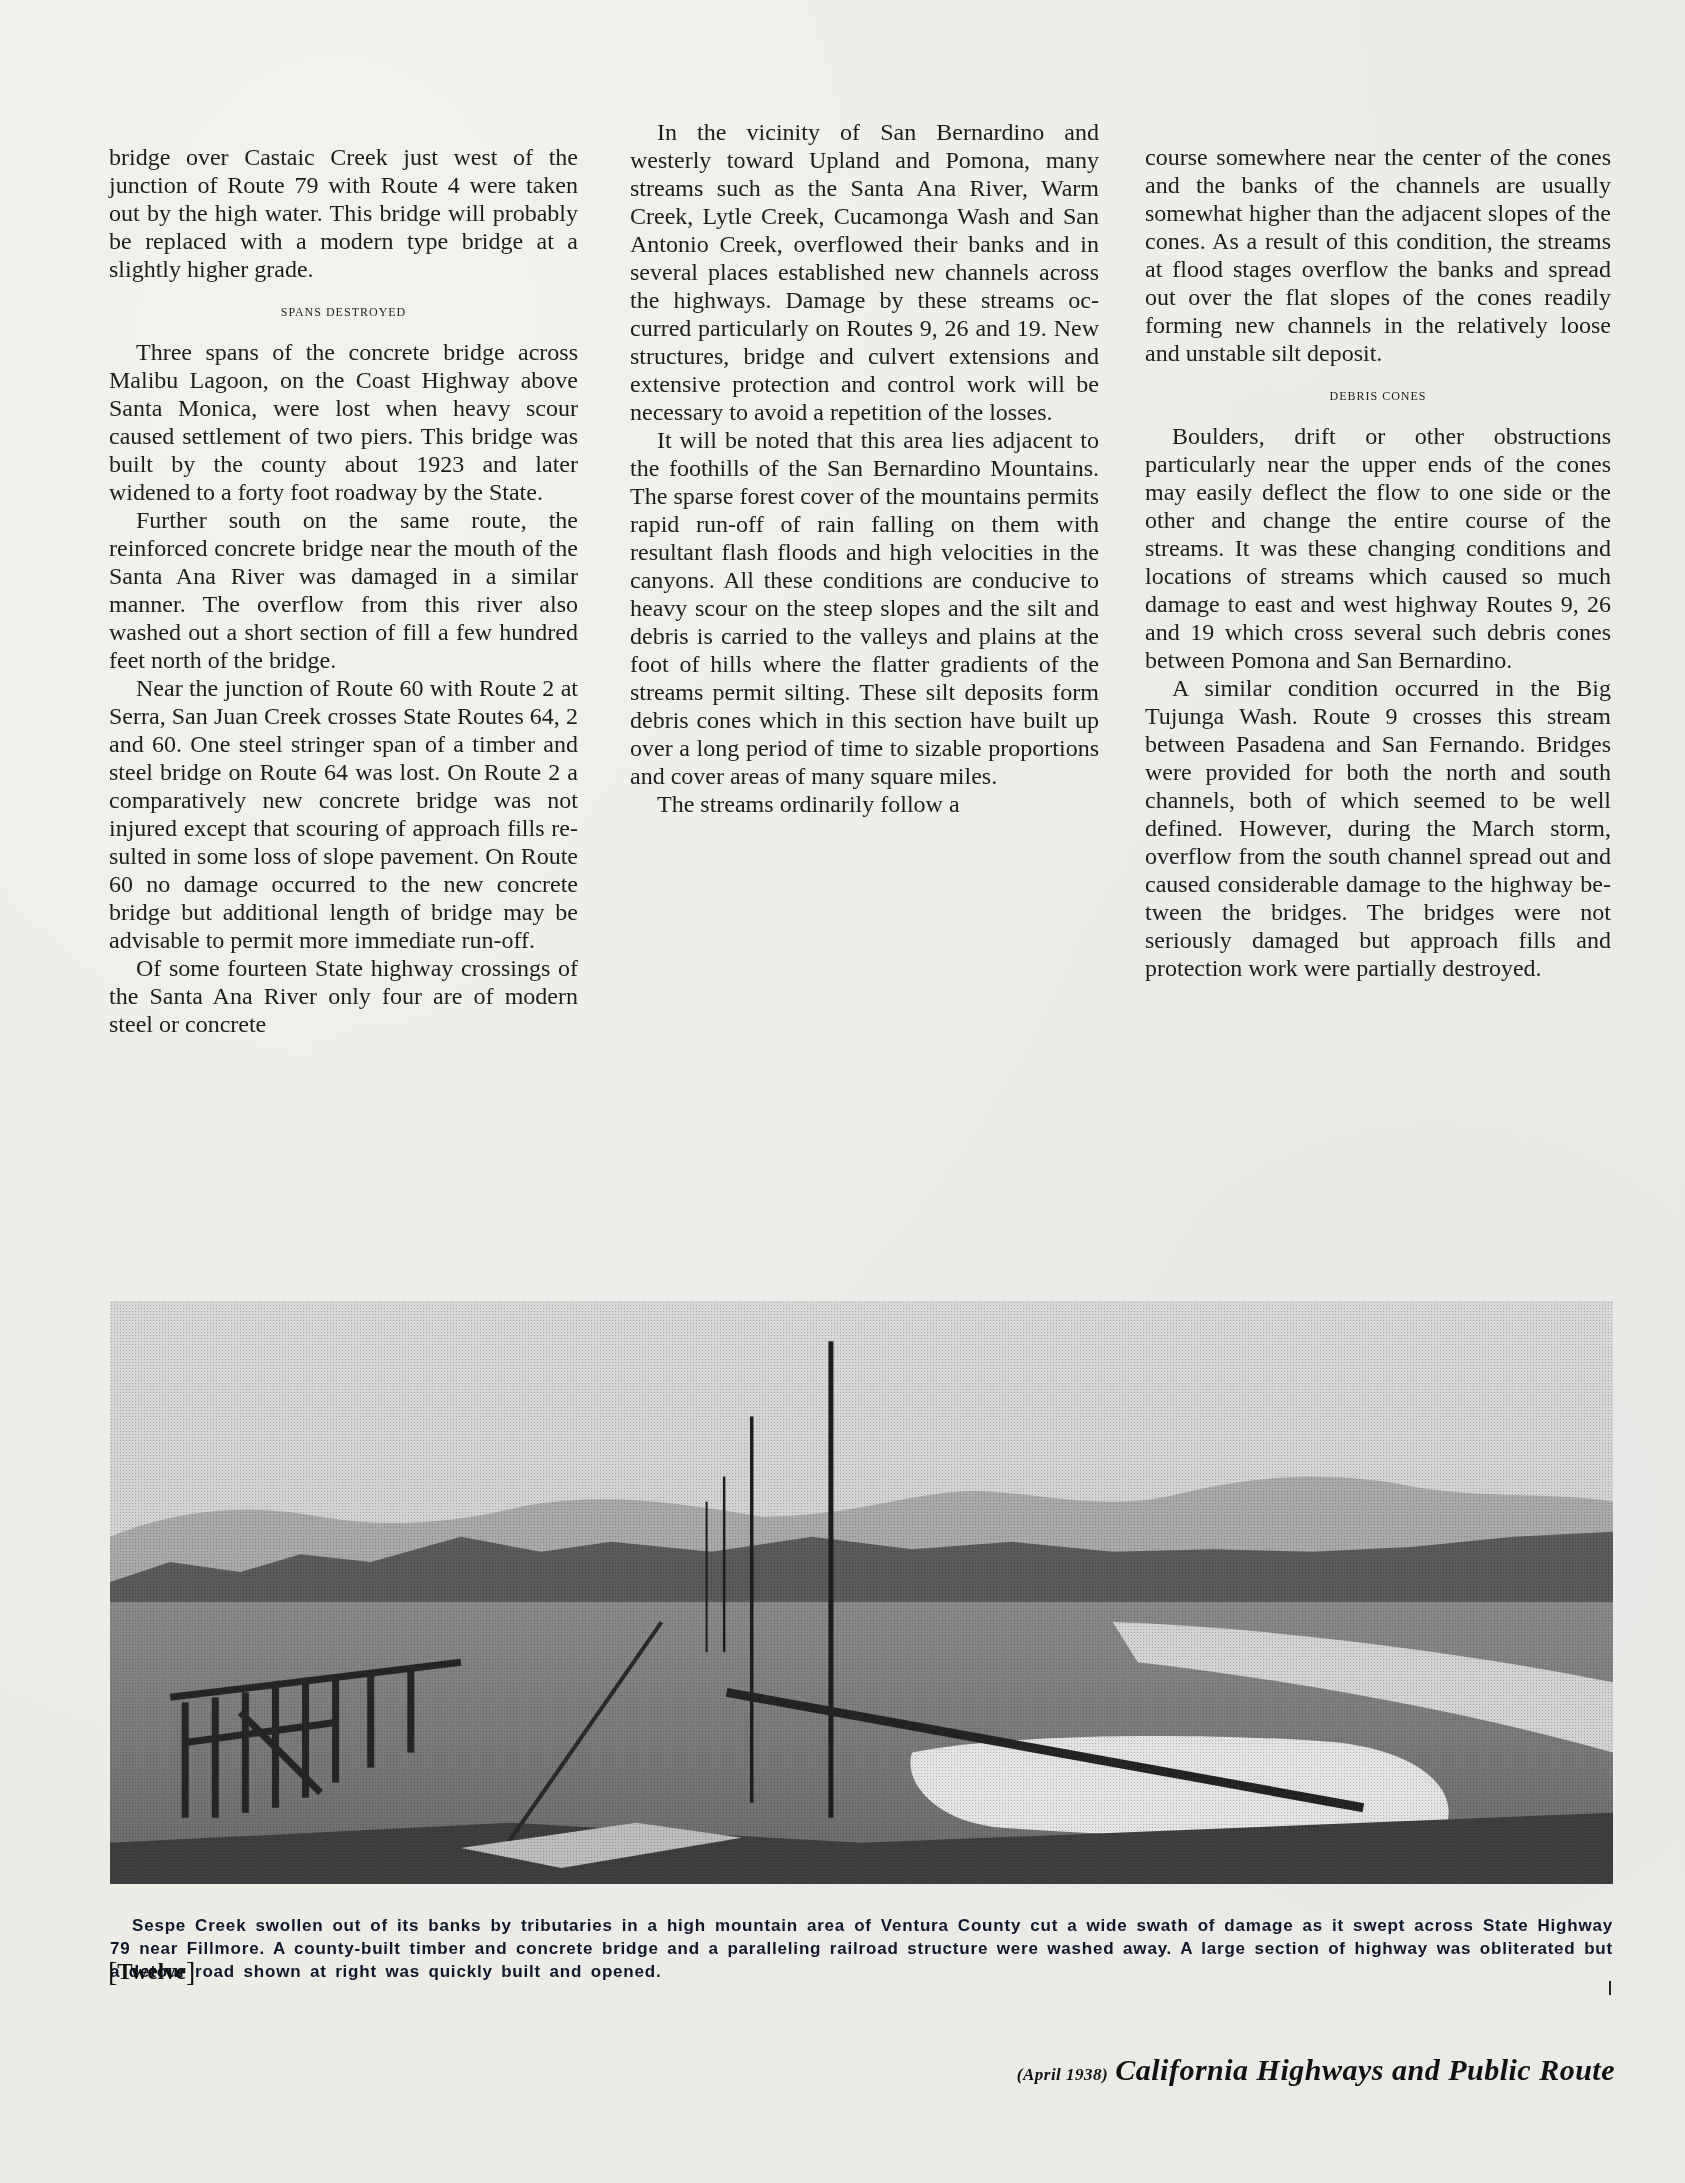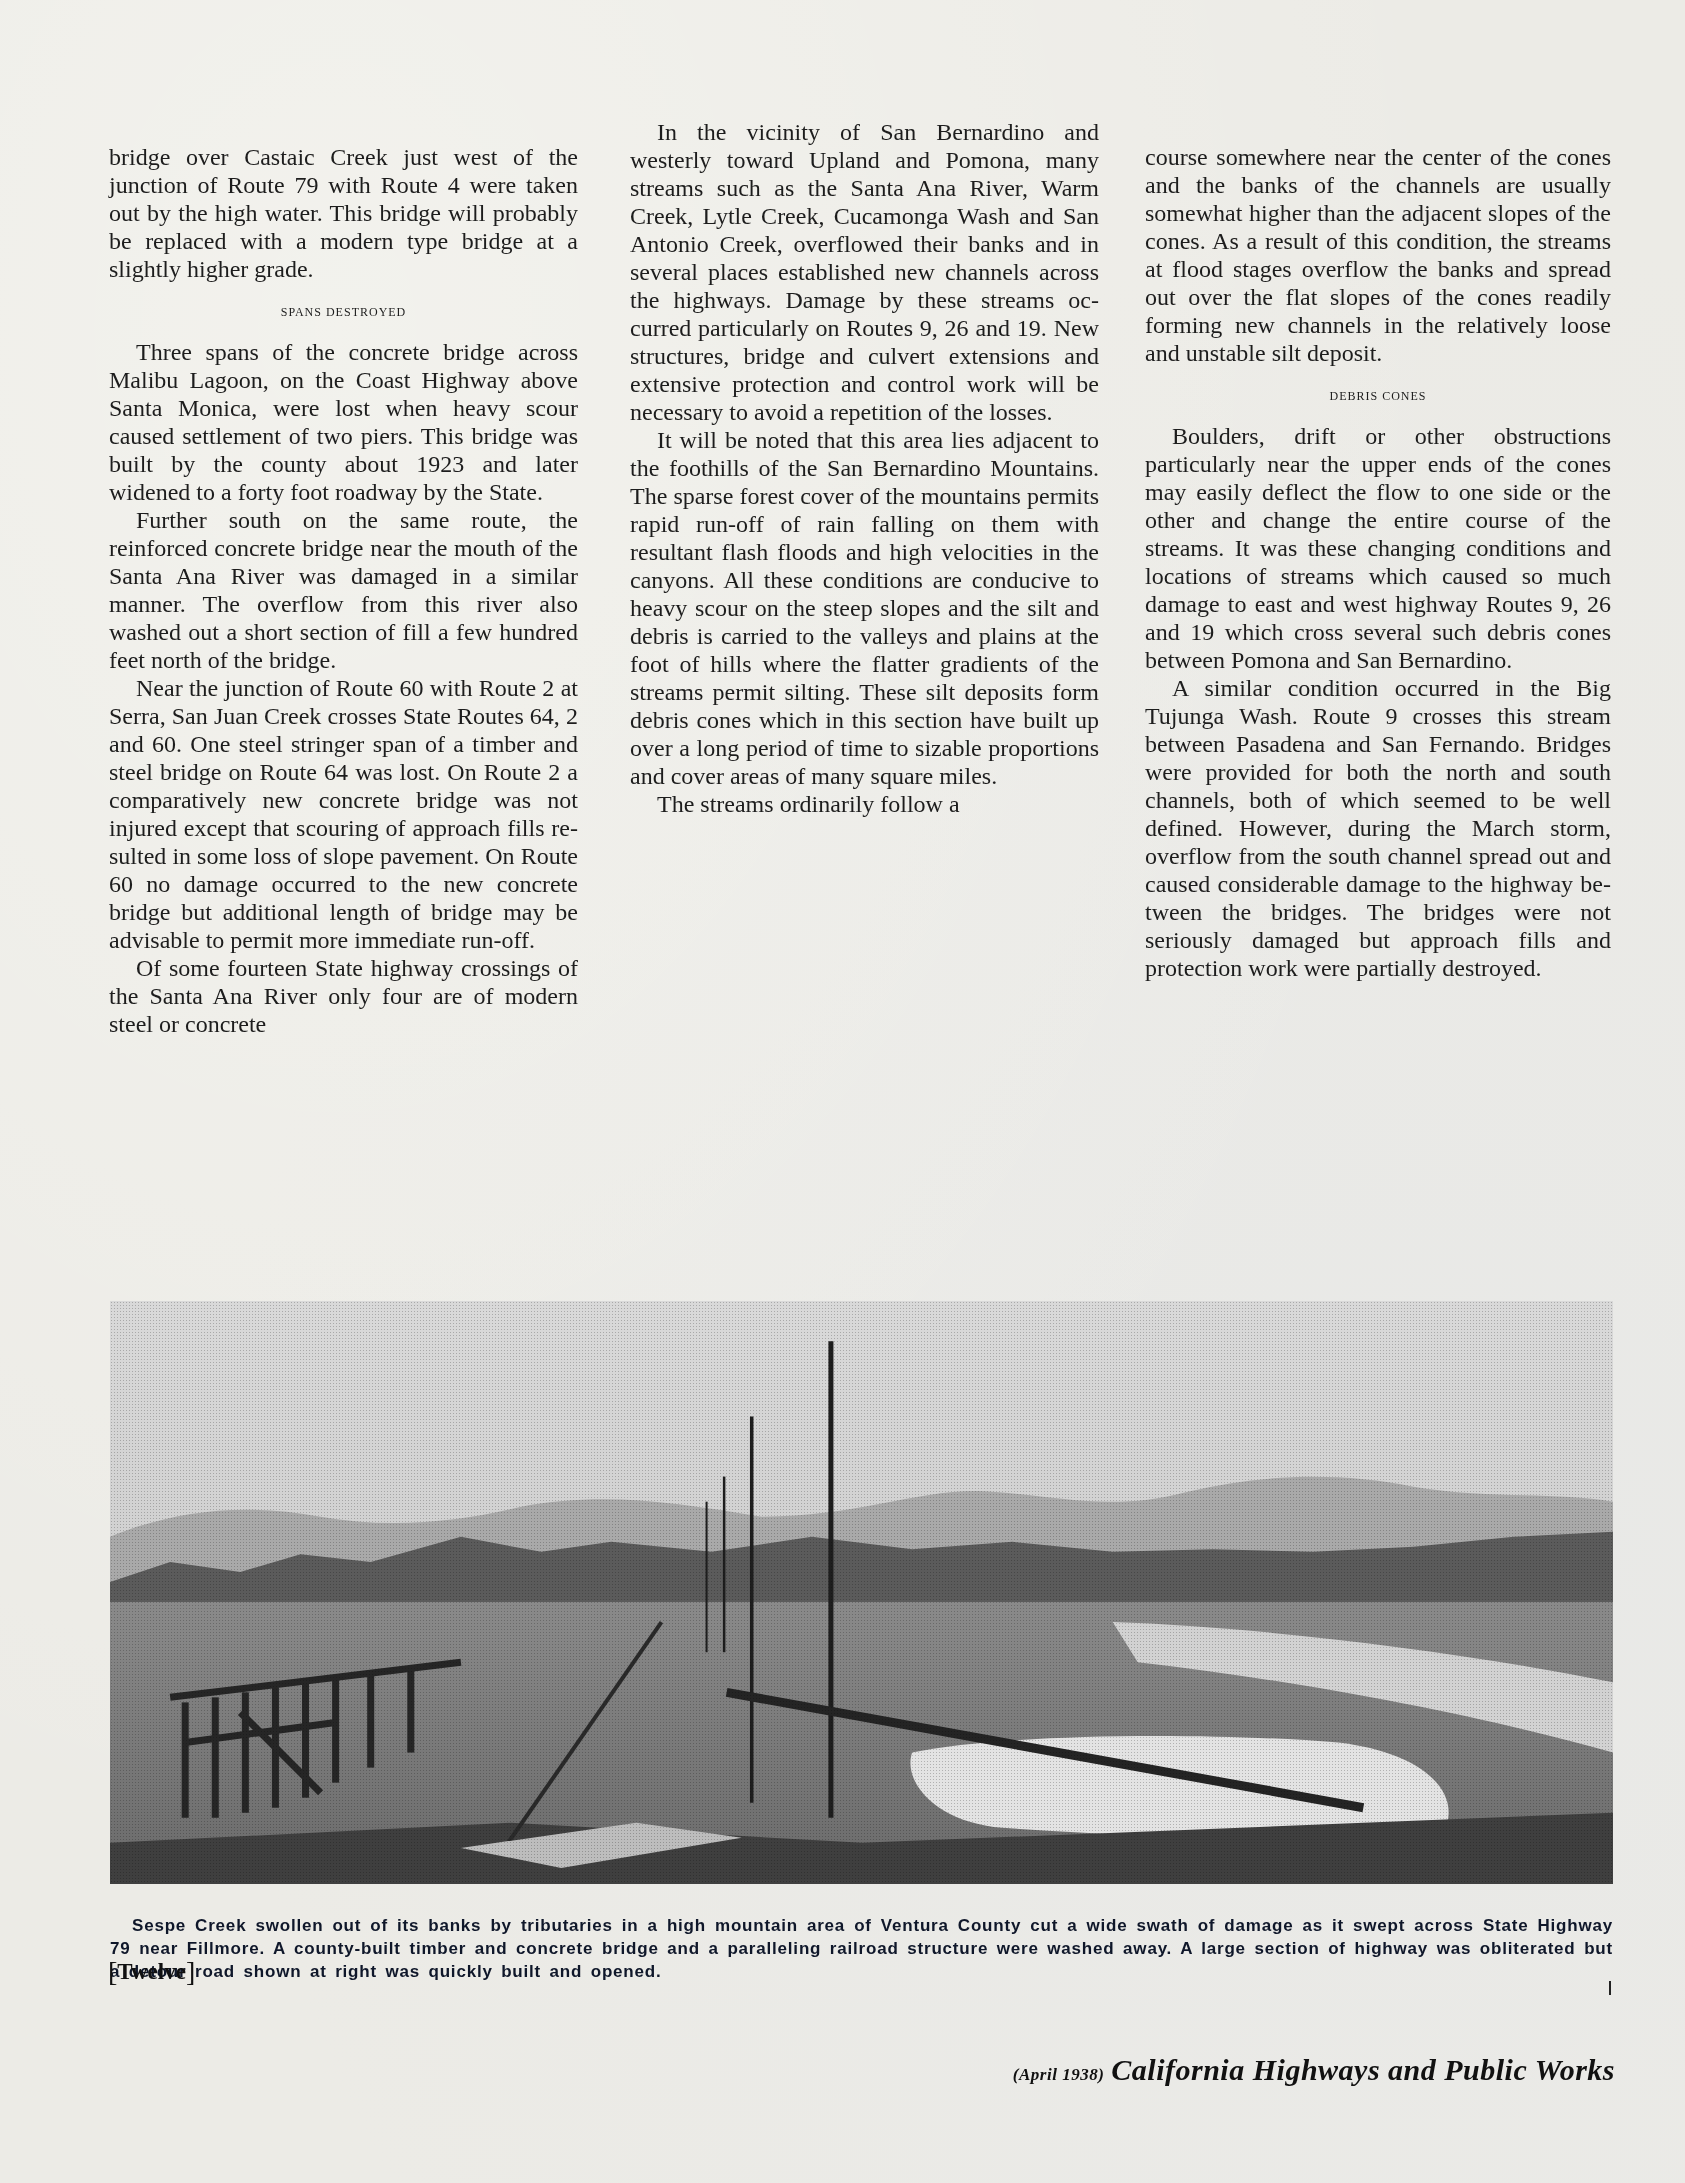--- a/index.html
+++ b/index.html
@@ -140,15 +140,15 @@
 <div class="caption">
   <span class="first"></span><span>Sespe Creek swollen out of its banks by tributaries in a high mountain area of Ventura County cut a wide swath of damage as it swept across State Highway 79 near Fillmore. A county-built timber and concrete bridge and a paralleling railroad struc­ture were washed away. A large section of highway was obliterated but a detour road shown at right was quickly built and opened.</span>
 </div>
 <div class="tick-mark"></div>
 
 <div class="folio">
   <span class="br">[</span><span>Twelve</span><span class="br">]</span>
 </div>
 
 <div class="masthead">
-  <span class="date">(April 1938)</span><span class="title">California Highways and Public Works</span>
+  <span class="date">(April 1938)</span><span class="title">California Highways and Public Route</span>
 </div>
 
 
 </body></html>

